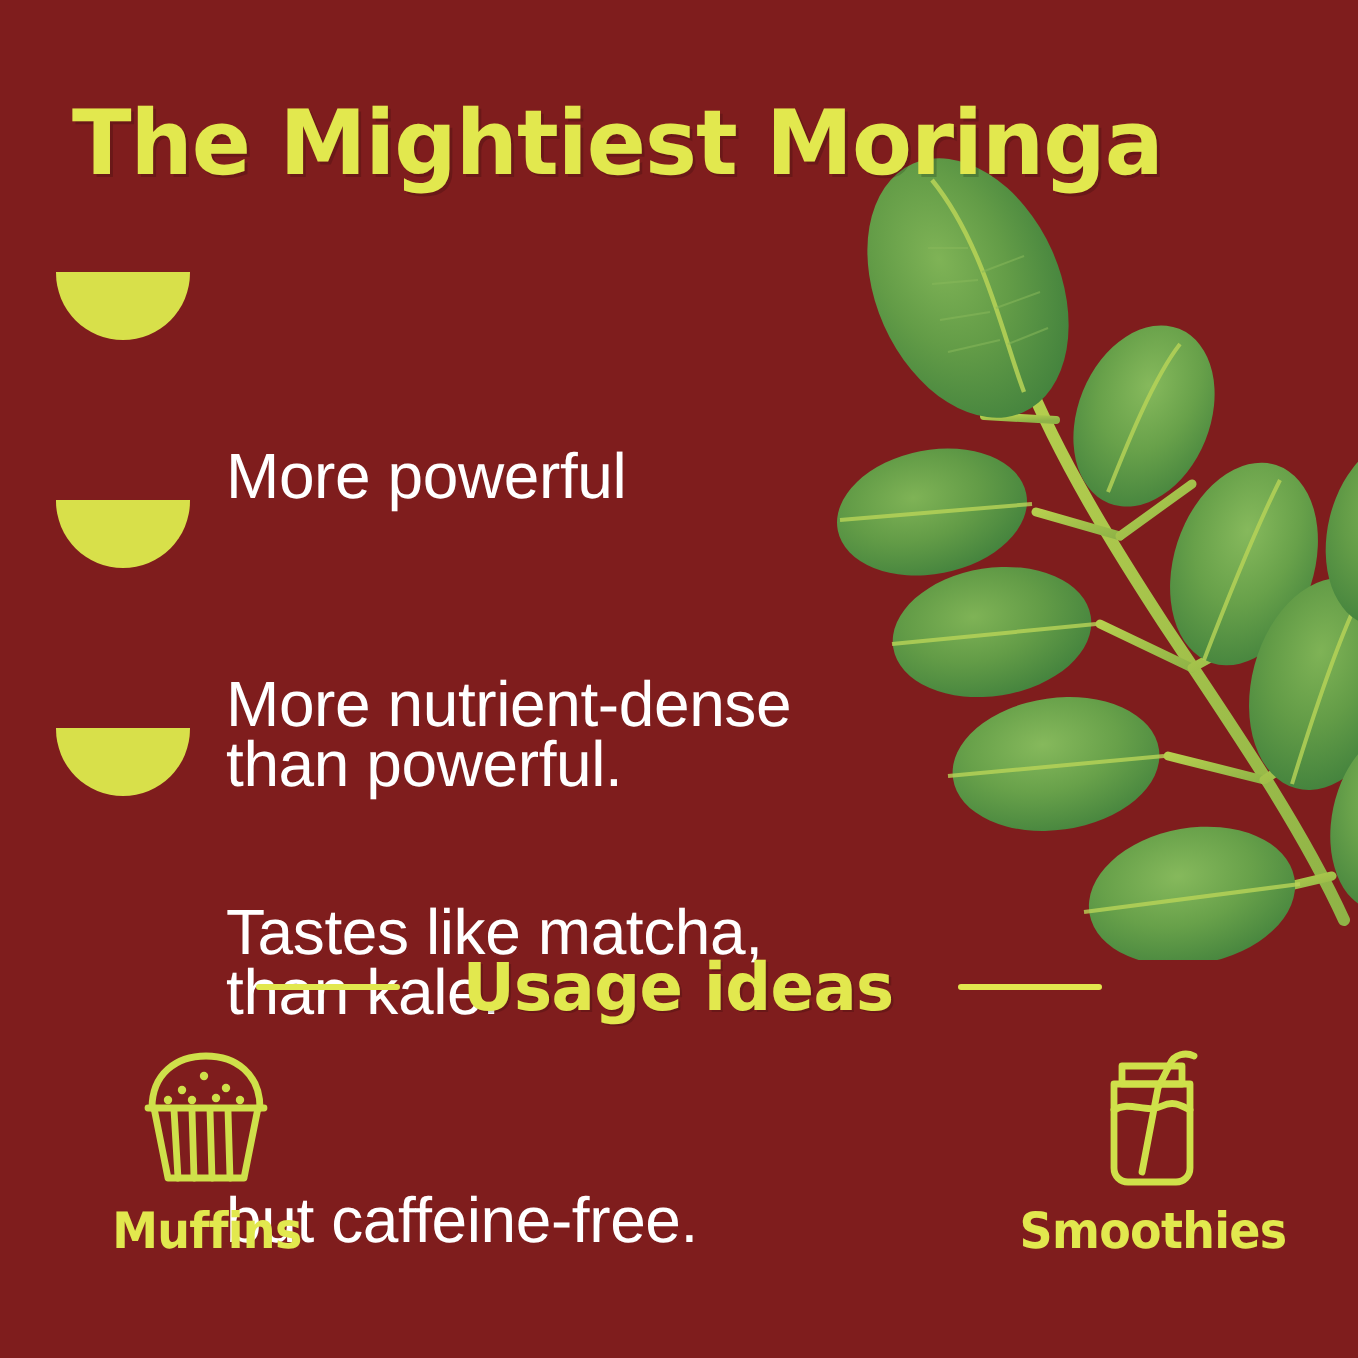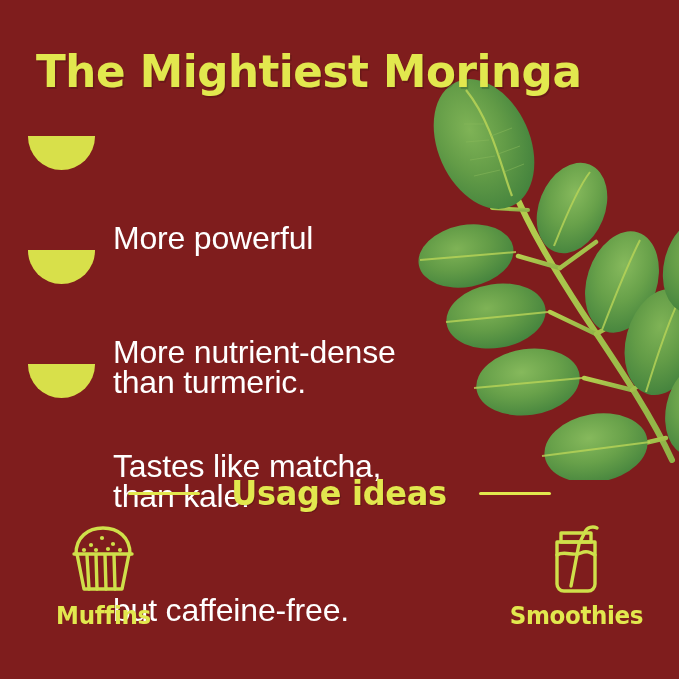--- a/index.html
+++ b/index.html
@@ -237,21 +237,21 @@
   </div>
 
   <h1 class="headline">The Mightiest Moringa</h1>
 
   <div class="bullets">
 
     <div class="bullet-row">
       <div class="bullet-mark"></div>
       <div class="bullet-text">
         <div>More powerful</div>
-        <div>than turmeric.</div>
+        <div>than powerful.</div>
       </div>
     </div>
 
     <div class="bullet-row">
       <div class="bullet-mark"></div>
       <div class="bullet-text">
         <div>More nutrient-dense</div>
         <div>than kale.</div>
       </div>
     </div>

